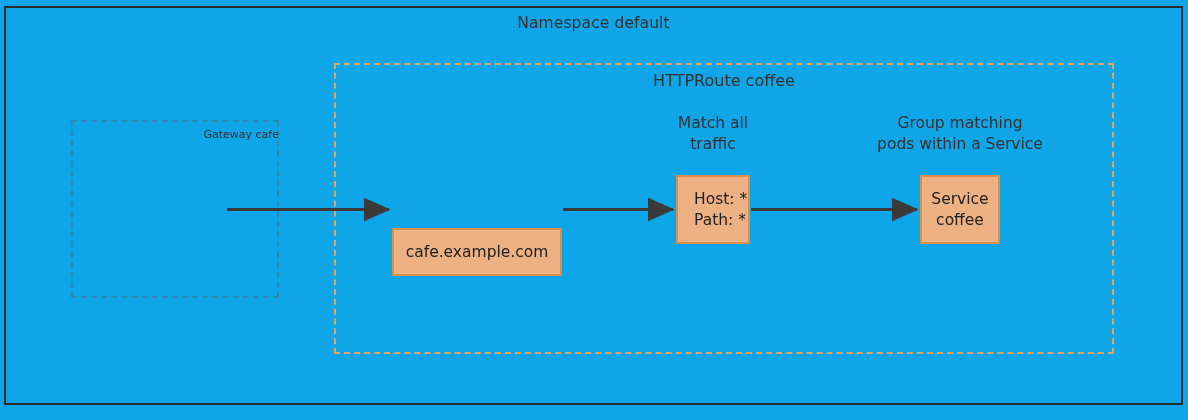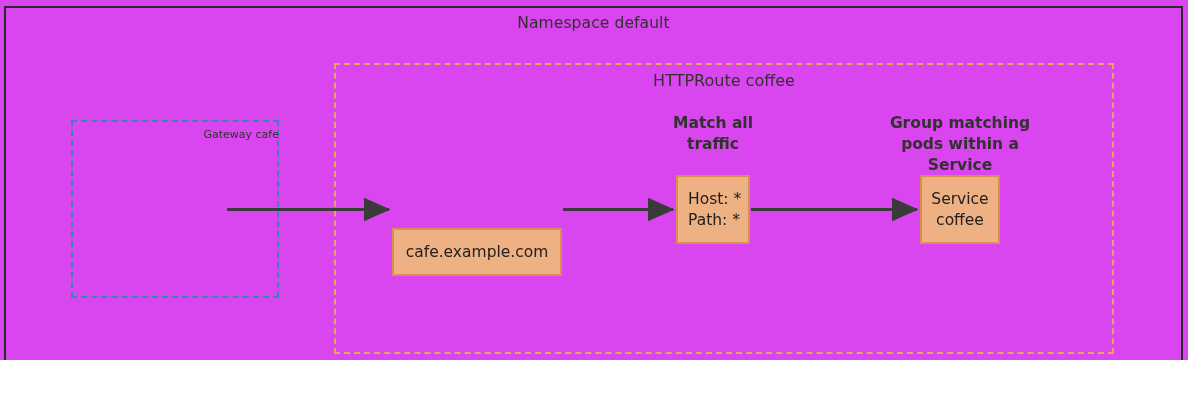--- a/index.html
+++ b/index.html
@@ -6,22 +6,22 @@
     margin: 0;
     padding: 0;
     background: #ffffff;
   }
   body {
     font-family: "DejaVu Sans", sans-serif;
   }
   #canvas {
     position: relative;
     width: 1188px;
-    height: 360px;
-    background: #d946ef;
+    height: 420px;
+    background: #0ea5e9;
     overflow: hidden;
   }
 
   
   .namespace-box {
     position: absolute;
     left: 4px;
     top: 6px;
     width: 1179px;
     height: 399px;
@@ -112,21 +112,21 @@
     width: 170px;
     height: 48px;
     margin-top: 42px;
   }
   .node-match {
     left: 676px;
     top: 175px;
     width: 74px;
     height: 69px;
     justify-content: flex-start;
-    padding-left: 10px;
+    padding-left: 16px;
     text-align: left;
   }
   .node-service {
     left: 920px;
     top: 175px;
     width: 80px;
     height: 69px;
     text-align: center;
   }
   .node-inner {
@@ -135,21 +135,20 @@
   }
 
   
   .caption {
     position: absolute;
     text-align: center;
     font-size: 15.5px;
     color: #33312f;
     line-height: 1.36;
     white-space: pre-line;
-    font-weight: bold;
   }
   .caption-match {
     left: 643px;
     top: 113px;
     width: 140px;
   }
   .caption-service {
     left: 870px;
     top: 113px;
     width: 180px;

